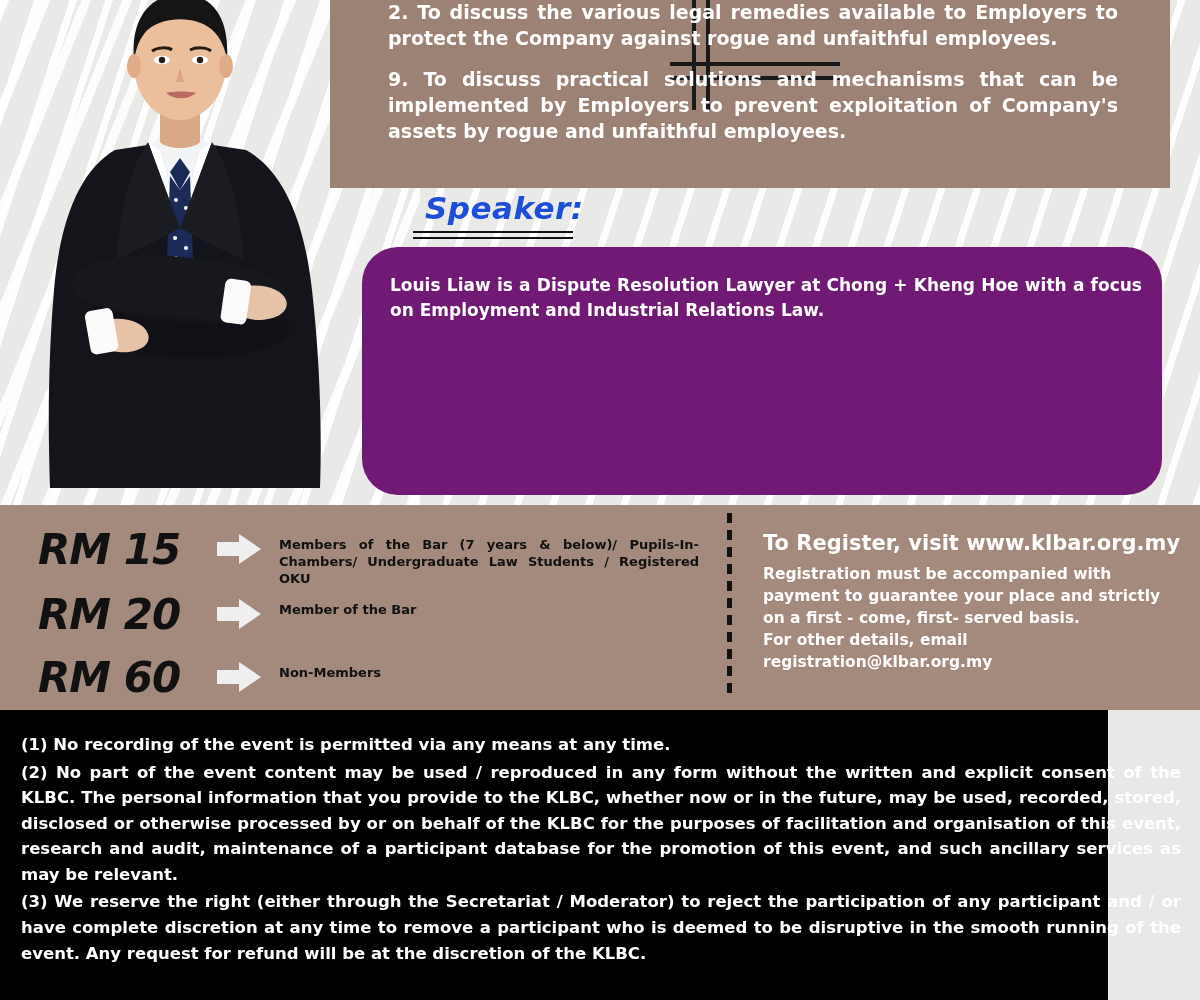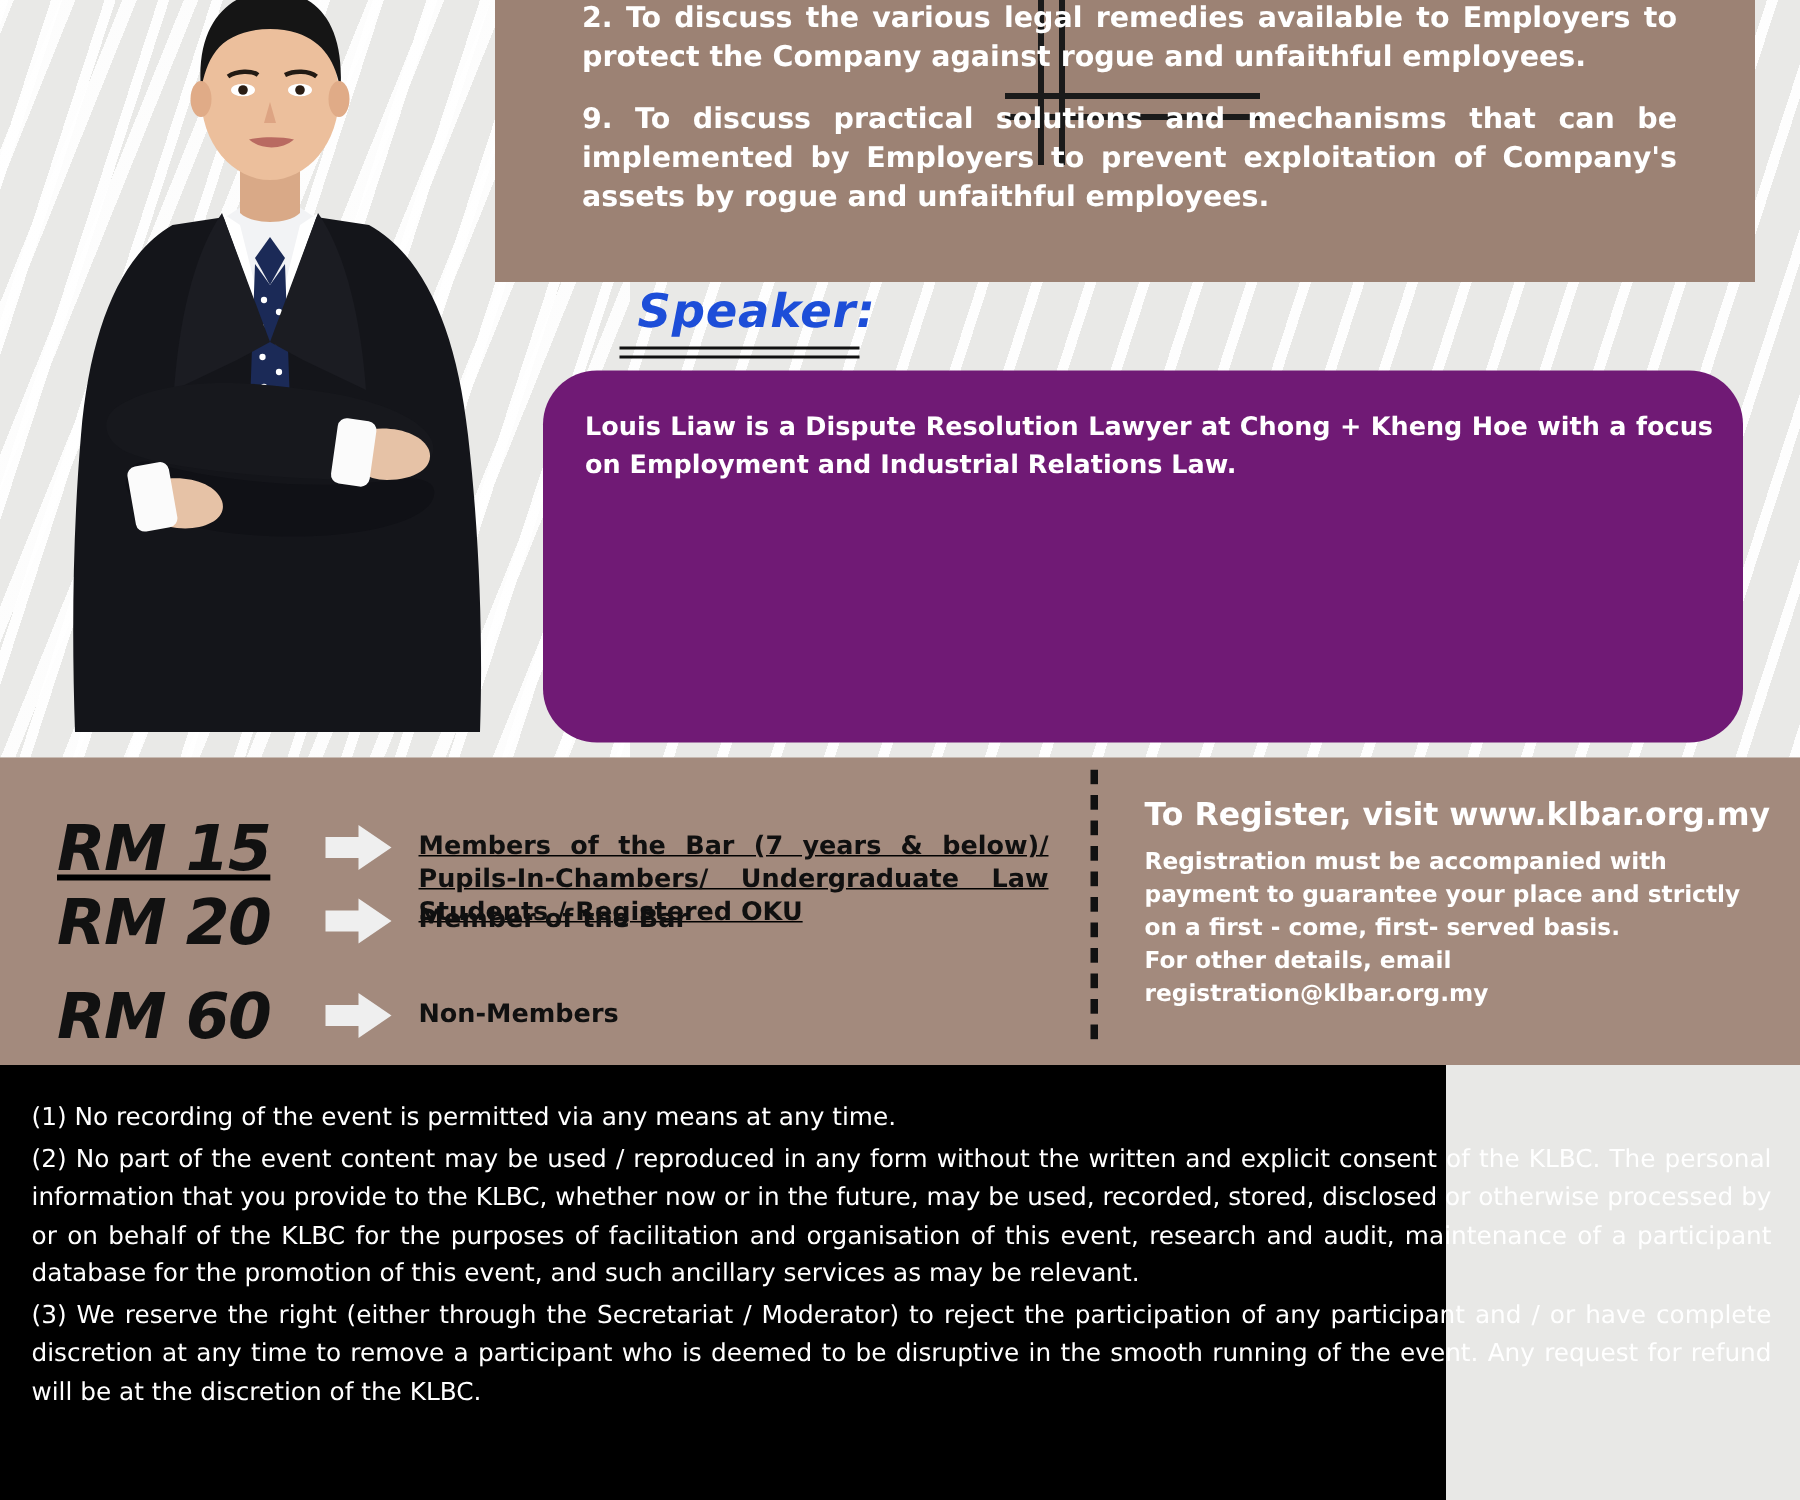--- a/index.html
+++ b/index.html
@@ -194,21 +194,21 @@
     position: absolute;
     left: 22px; top: 0;
     width: 0; height: 0;
     border-top: 15px solid transparent;
     border-bottom: 15px solid transparent;
     border-left: 22px solid #efefef;
   }
   .price-desc {
     font-family: "DejaVu Sans", sans-serif;
     font-weight: bold;
-    font-size: 17px;
+    font-size: 13px;
     color: #101010;
     line-height: 1.3;
     text-align: justify;
     margin-left: 16px;
     margin-top: 12px;
   }
 
   .dotted-sep {
     position: absolute;
     left: 727px;
@@ -239,24 +239,25 @@
     font-size: 15.5px;
     color: #fff;
     line-height: 1.42;
   }
 
   
   .terms {
     position: absolute;
     left: 0;
     top: 710px;
-    width: 964px;
+    width: 1108px;
     height: 290px;
     background: #000;
     color: #fff;
+    font-weight: bold;
   }
   .terms-inner {
     position: absolute;
     left: 21px;
     top: 22px;
     width: 1160px;
     font-family: "DejaVu Sans", sans-serif;
     font-size: 16.5px;
     line-height: 1.55;
     text-align: justify;
@@ -343,21 +344,21 @@
 
   <div class="bio">
     <div class="bio-inner">
       <p>Louis Liaw is a Dispute Resolution Lawyer at Chong + Kheng Hoe with a focus on Employment and Industrial Relations Law.</p>
     </div>
   </div>
 </div>
 
 <div class="price-band">
 
-  <div class="price-row" style="left:38px; top:36px; width:680px;text-decoration:underline;">
+  <div class="price-row" style="left:38px; top:20px; width:680px;">
     <div class="price-amount">RM 15</div>
     <div class="arrow">
         <div class="shaft"></div>
         <div class="head"></div>
       </div>
     <div class="price-desc" style="width:420px;">Members of the Bar (7 years &amp; below)/ Pupils-In-Chambers/ Undergraduate Law Students / Registered OKU</div>
   </div>
 
   <div class="price-row" style="left:38px; top:85px; width:680px;">
     <div class="price-amount">RM 20</div>

